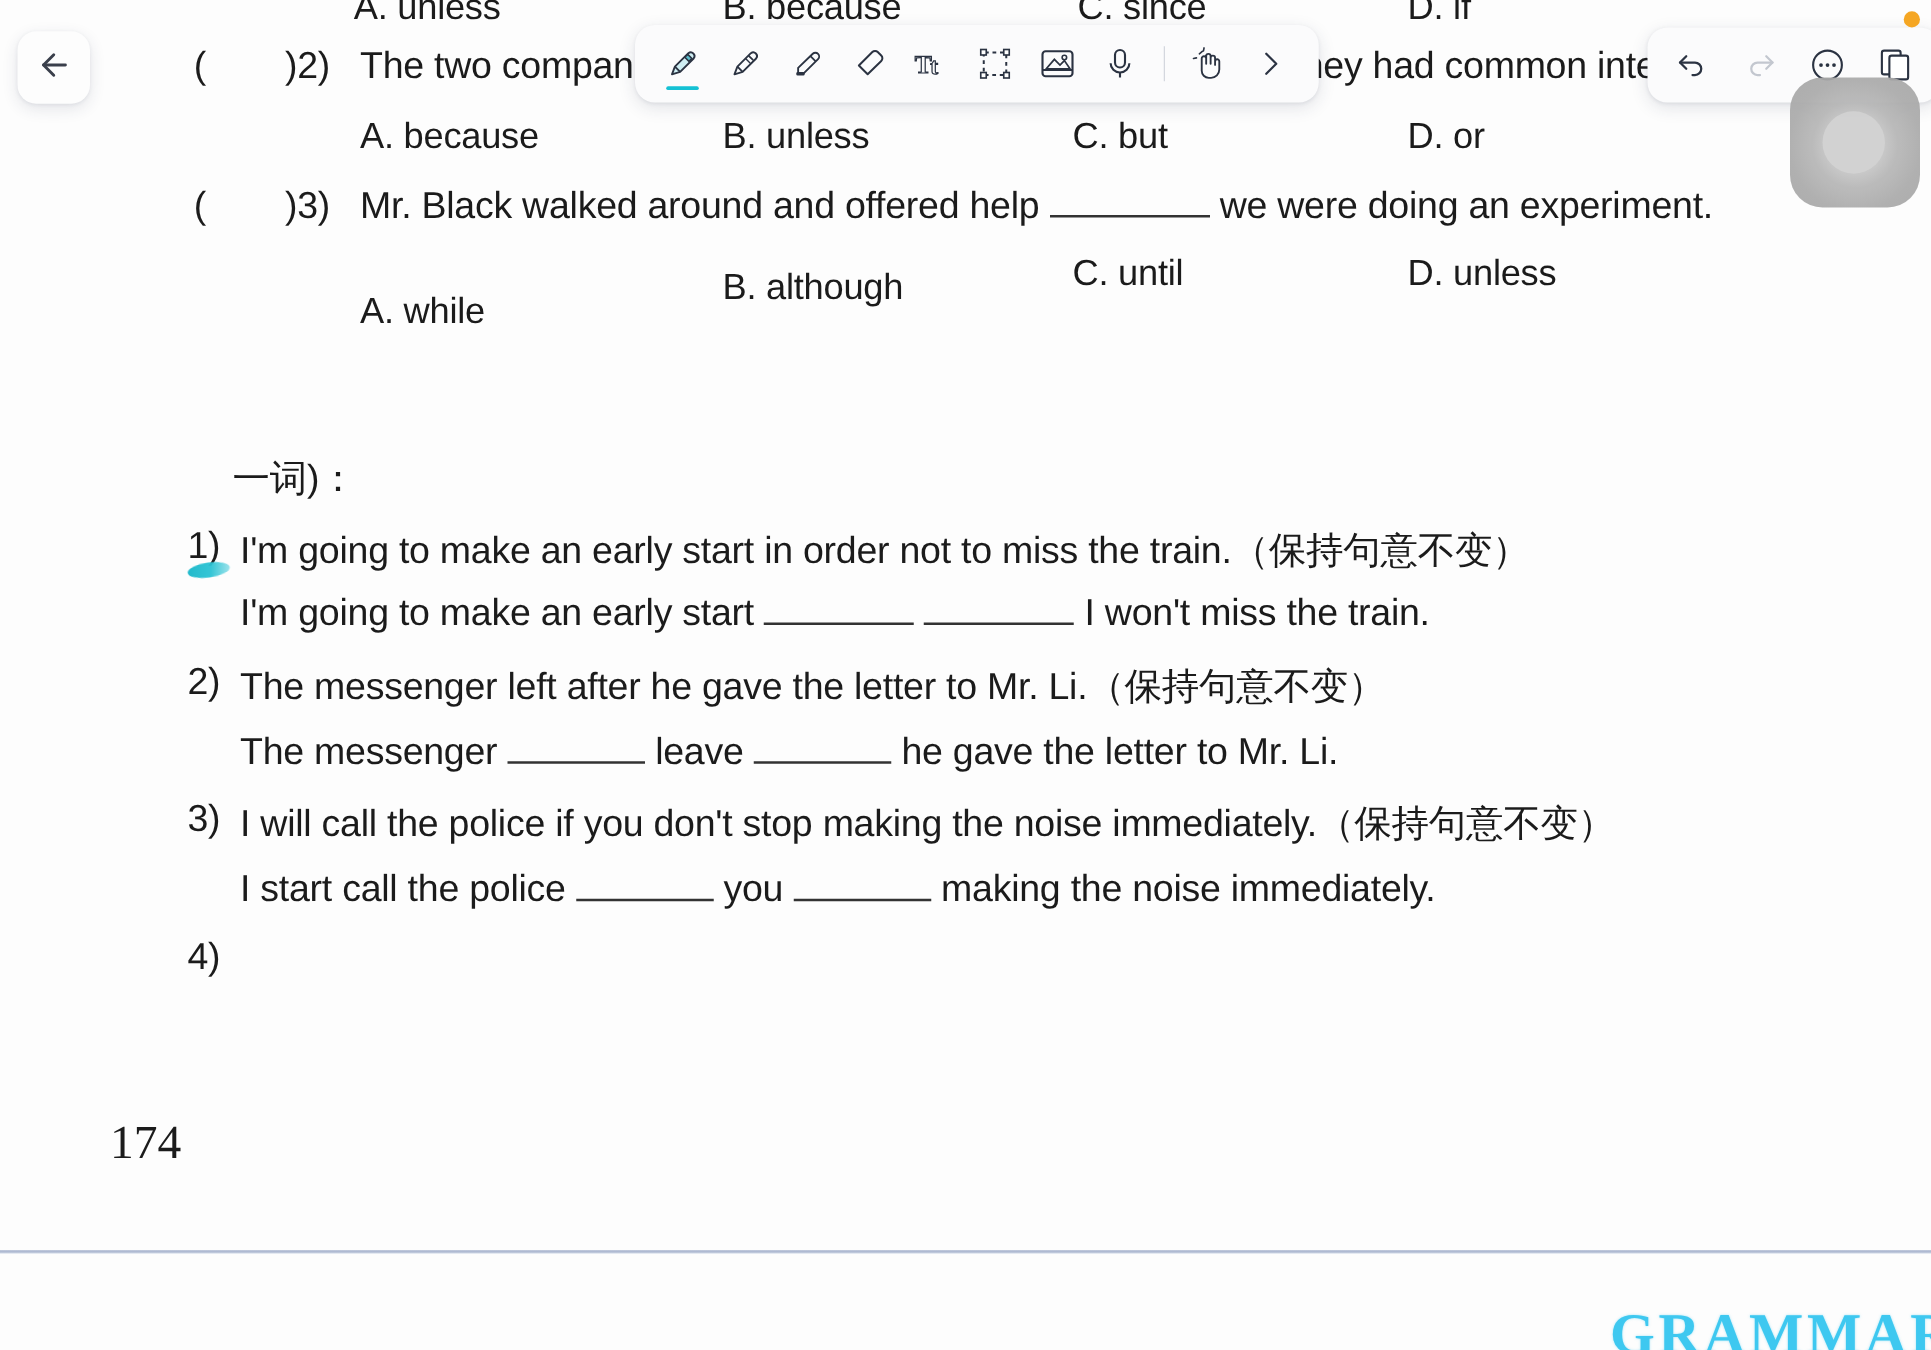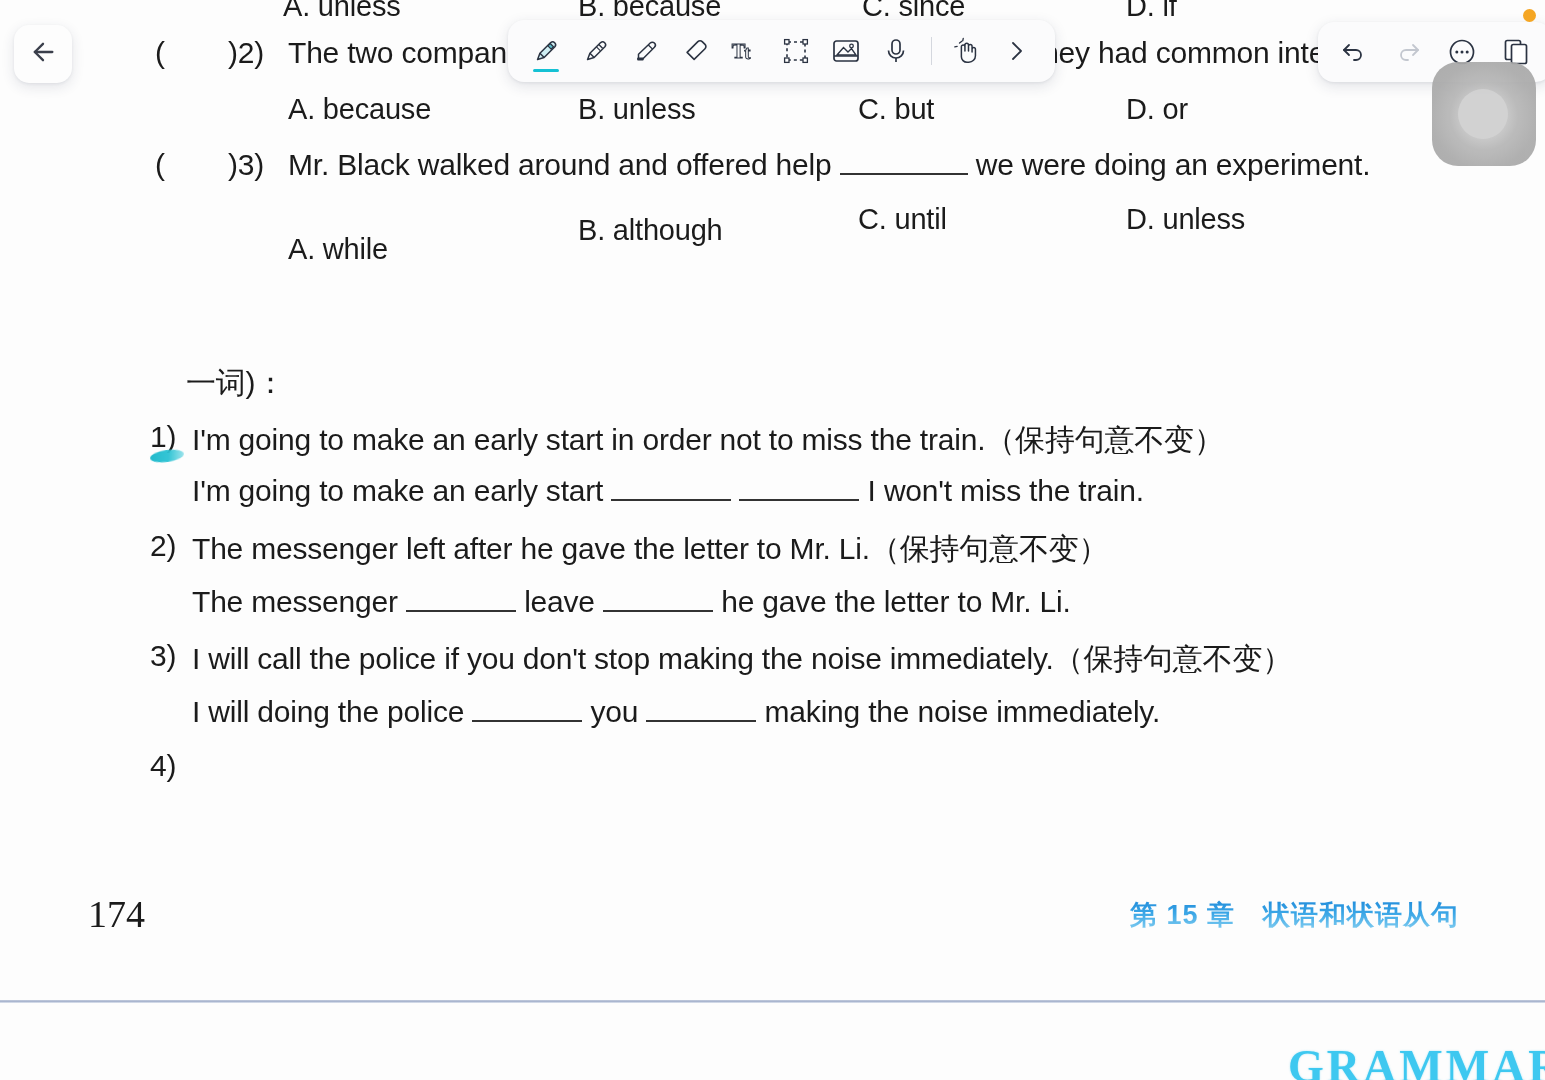--- a/index.html
+++ b/index.html
@@ -205,31 +205,30 @@
       <span>leave</span>
       <span class="blank" style="width:110px; height:26px;"></span>
       <span>he gave the letter to Mr. Li.</span>
     </div>
 
     <div class="txt sub-line" style="left:150px; top:639px;">3)</div>
     <div class="txt sub-line" style="left:192px; top:639px;">
       <span>I will call the police if you don't stop making the noise immediately.</span><span>（保持句意不变）</span>
     </div>
     <div class="txt sub-line" style="left:192px; top:695px;">
-      <span>I will doing the police</span>
+      <span>I start call the police</span>
       <span class="blank" style="width:110px; height:26px;"></span>
       <span>you</span>
       <span class="blank" style="width:110px; height:26px;"></span>
       <span>making the noise immediately.</span>
     </div>
 
     <div class="txt sub-line" style="left:150px; top:749px;">4)</div>
 
     <div class="page-num">174</div>
-    <div class="chapter-tag">第 15 章　状语和状语从句</div>
     <div class="divider"></div>
     <div class="grammar-word">GRAMMAR</div>
   </div>
 
   <div id="back-btn">
     <span>
       <svg width="28" height="28" viewBox="0 0 24 24" fill="none" stroke="#3a3f4b" stroke-width="2" stroke-linecap="round" stroke-linejoin="round">
         <line x1="20" y1="12" x2="5" y2="12"></line>
           <polyline points="12 19 5 12 12 5"></polyline>
       </svg>

